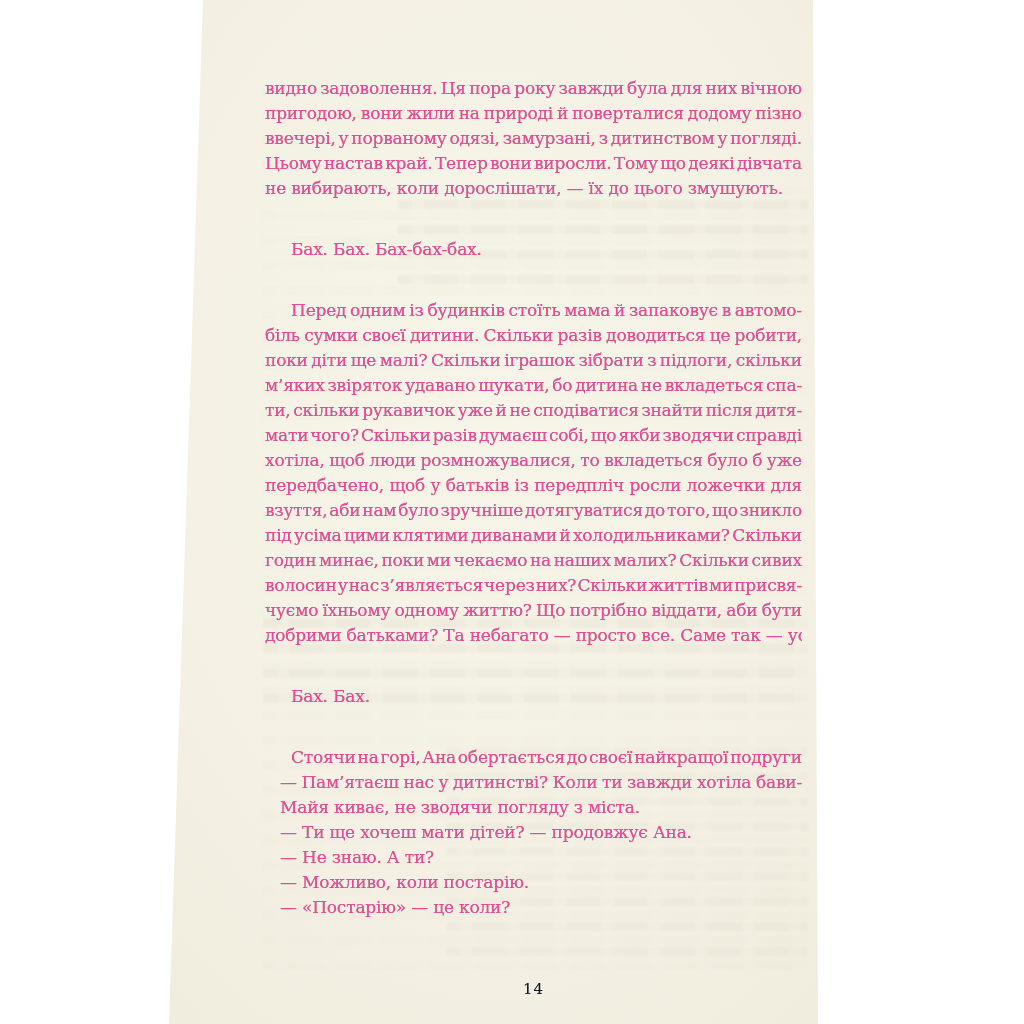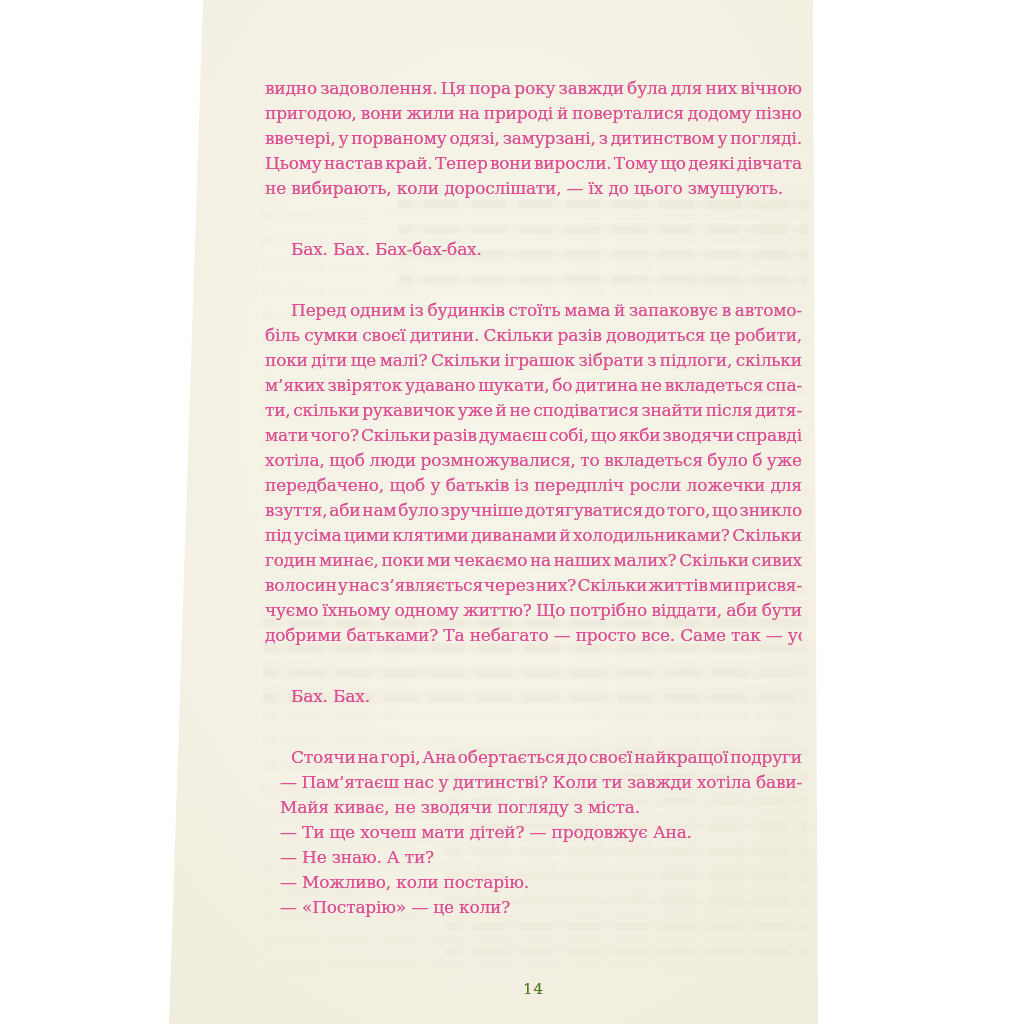--- a/index.html
+++ b/index.html
@@ -53,21 +53,21 @@
     white-space:nowrap;overflow:hidden;
   }
   .line.just{display:flex;justify-content:space-between;}
   .line.just span{flex:0 0 auto;white-space:pre;}
   .line.ind-1{padding-left:15px;}
   .line.ind-2{padding-left:26px;margin-top:36px;}
 
   .page-number{
     position:absolute;left:265px;top:977px;width:537px;height:25px;
     line-height:25px;text-align:center;
-    color:#4d7c0f;font-size:15px;letter-spacing:1px;
+    color:#0f172a;font-size:15px;letter-spacing:1px;
     text-shadow:0 0 0.4px rgba(70,66,58,0.5);
   }
 </style>
 </head>
 <body>
 
 <div class="stage">
   <div class="paper"></div>
 
   <div class="ghost g-all"></div>

